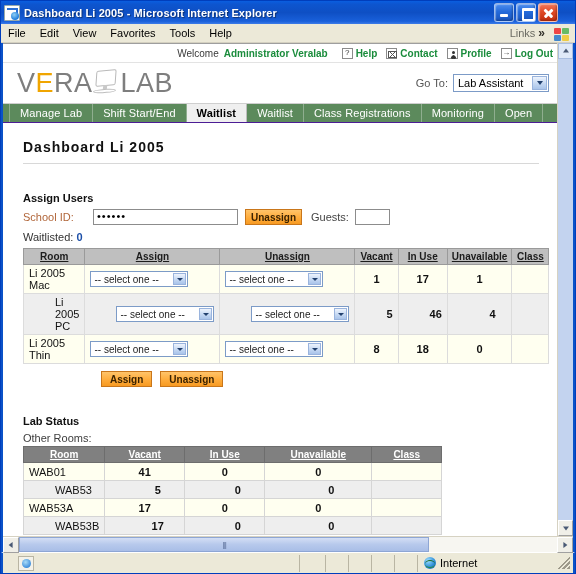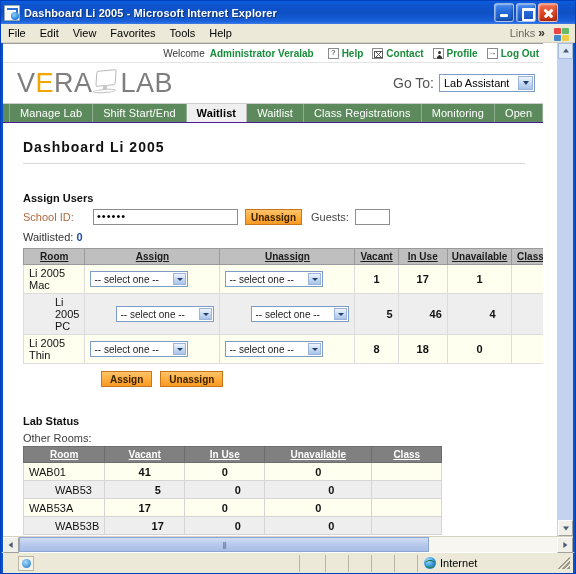--- a/index.html
+++ b/index.html
@@ -102,21 +102,21 @@
   #msn-btn .f3{left:3px;top:10px;background:#48c}
   #msn-btn .f4{left:11px;top:10px;background:#ec4}
 
   
   #browser-area {
     flex:1 1 auto; display:flex; flex-direction:column;
     background:#fff;
     border-left:2px solid #0a52c8; border-right:2px solid #0a52c8;
     min-height:0;
   }
-  #page-row { flex:1 1 auto; display:flex; min-height:0;gap:14px; }
+  #page-row { flex:1 1 auto; display:flex; min-height:0; }
   #page {
     flex:1 1 auto; background:#fff; position:relative; overflow:hidden;
     border-top:1px solid #9e9e9e;
   }
 
   
   #vscroll {
     width:16px; flex:0 0 16px; background:#f1f1f1;
     border-left:1px solid #d6d2c2;
     display:flex; flex-direction:column;
@@ -248,21 +248,21 @@
   #monitor .neck{
     position:absolute; left:13px; top:15px; width:4px;height:5px; background:#c9c9c9;
     transform: skewX(-8deg);
   }
   #monitor .base{
     position:absolute; left:3px; top:19px; width:23px;height:4px;
     border:1.5px solid #bdbdbd; border-radius:50%/60%; background:#fff;
     transform: rotate(-4deg);
   }
   #goto { margin-left:auto; display:flex; align-items:center; gap:5px; }
-  #goto-label{ font-size:14px; color:#555;padding-left:30px; }
+  #goto-label{ font-size:11px; color:#555;padding-left:30px; }
   #goto-select{
     font-size:11px; font-family:"Liberation Sans",sans-serif;
     height:18px; width:96px; padding:0 2px;
     border:1px solid #7c9bc7; background:#fff; color:#000;
     display:flex; align-items:center; position:relative;
   }
   #goto-select .val{ padding-left:2px; }
   #goto-select .arrowbox{
     position:absolute; right:1px; top:1px; width:15px;height:14px;
     background: linear-gradient(180deg,#eef4fd 0%,#c5d8f2 55%,#a9c4ea 100%);

